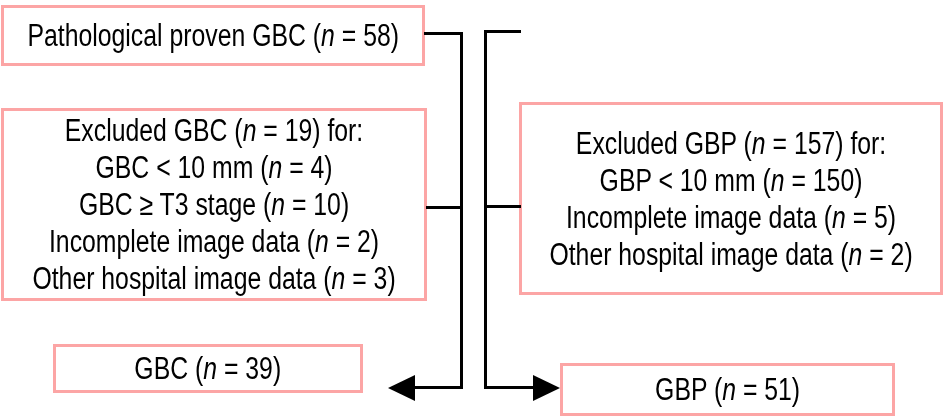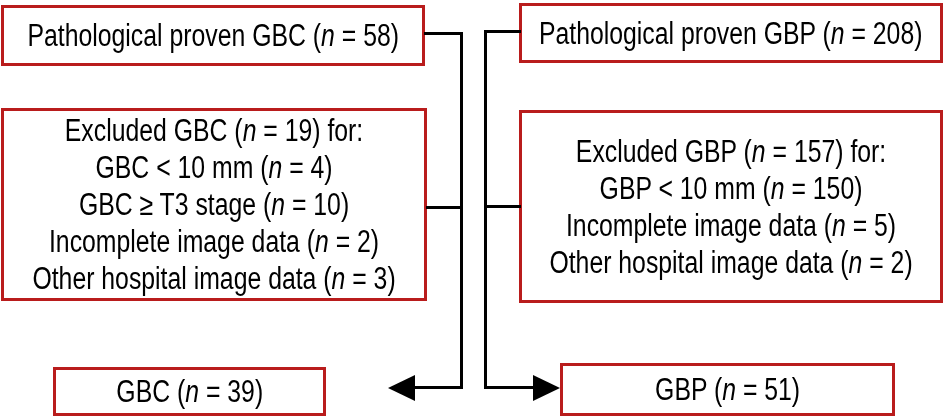--- a/index.html
+++ b/index.html
@@ -11,21 +11,21 @@
     position: relative;
     width: 945px;
     height: 416px;
     background: #ffffff;
     overflow: hidden;
     font-family: "Liberation Sans", "DejaVu Sans", sans-serif;
   }
   .box {
     position: absolute;
     background: #ffffff;
-    border: 3px solid #b91c1c;
+    border: 3px solid #fca5a5;
     box-sizing: border-box;
     display: flex;
     align-items: center;
     justify-content: center;
     text-align: center;
   }
   .box-text {
     color: #000000;
     font-size: 31px;
     line-height: 37px;
@@ -70,33 +70,28 @@
   <div class="box" style="left:1px; top:108px; width:426px; height:193px;text-align:center;">
     <div class="box-text">
         <div class="line">Excluded GBC (<i>n</i> = 19) for:</div>
         <div class="line">GBC &lt; 10 mm (<i>n</i> = 4)</div>
         <div class="line">GBC ≥ T3 stage (<i>n</i> = 10)</div>
         <div class="line">Incomplete image data (<i>n</i> = 2)</div>
         <div class="line">Other hospital image data (<i>n</i> = 3)</div>
       </div>
   </div>
 
-  <div class="box" style="left:53px; top:367px; width:273px; height:49px;">
+  <div class="box" style="left:53px; top:344px; width:310px; height:49px;">
     <div class="box-text">
         <div class="line">GBC (<i>n</i> = 39)</div>
       </div>
   </div>
 
-  <div class="box" style="left:519px; top:3px; width:424px; height:60px;">
-    <div class="box-text">
-        <div class="line">Pathological proven GBP (<i>n</i> = 208)</div>
-      </div>
-  </div>
 
-  <div class="box" style="left:519px; top:110px; width:424px; height:193px;">
+  <div class="box" style="left:519px; top:102px; width:424px; height:193px;">
     <div class="box-text">
         <div class="line">Excluded GBP (<i>n</i> = 157) for:</div>
         <div class="line">GBP &lt; 10 mm (<i>n</i> = 150)</div>
         <div class="line">Incomplete image data (<i>n</i> = 5)</div>
         <div class="line">Other hospital image data (<i>n</i> = 2)</div>
       </div>
   </div>
 
   <div class="box" style="left:560px; top:363px; width:335px; height:53px;">
     <div class="box-text">

